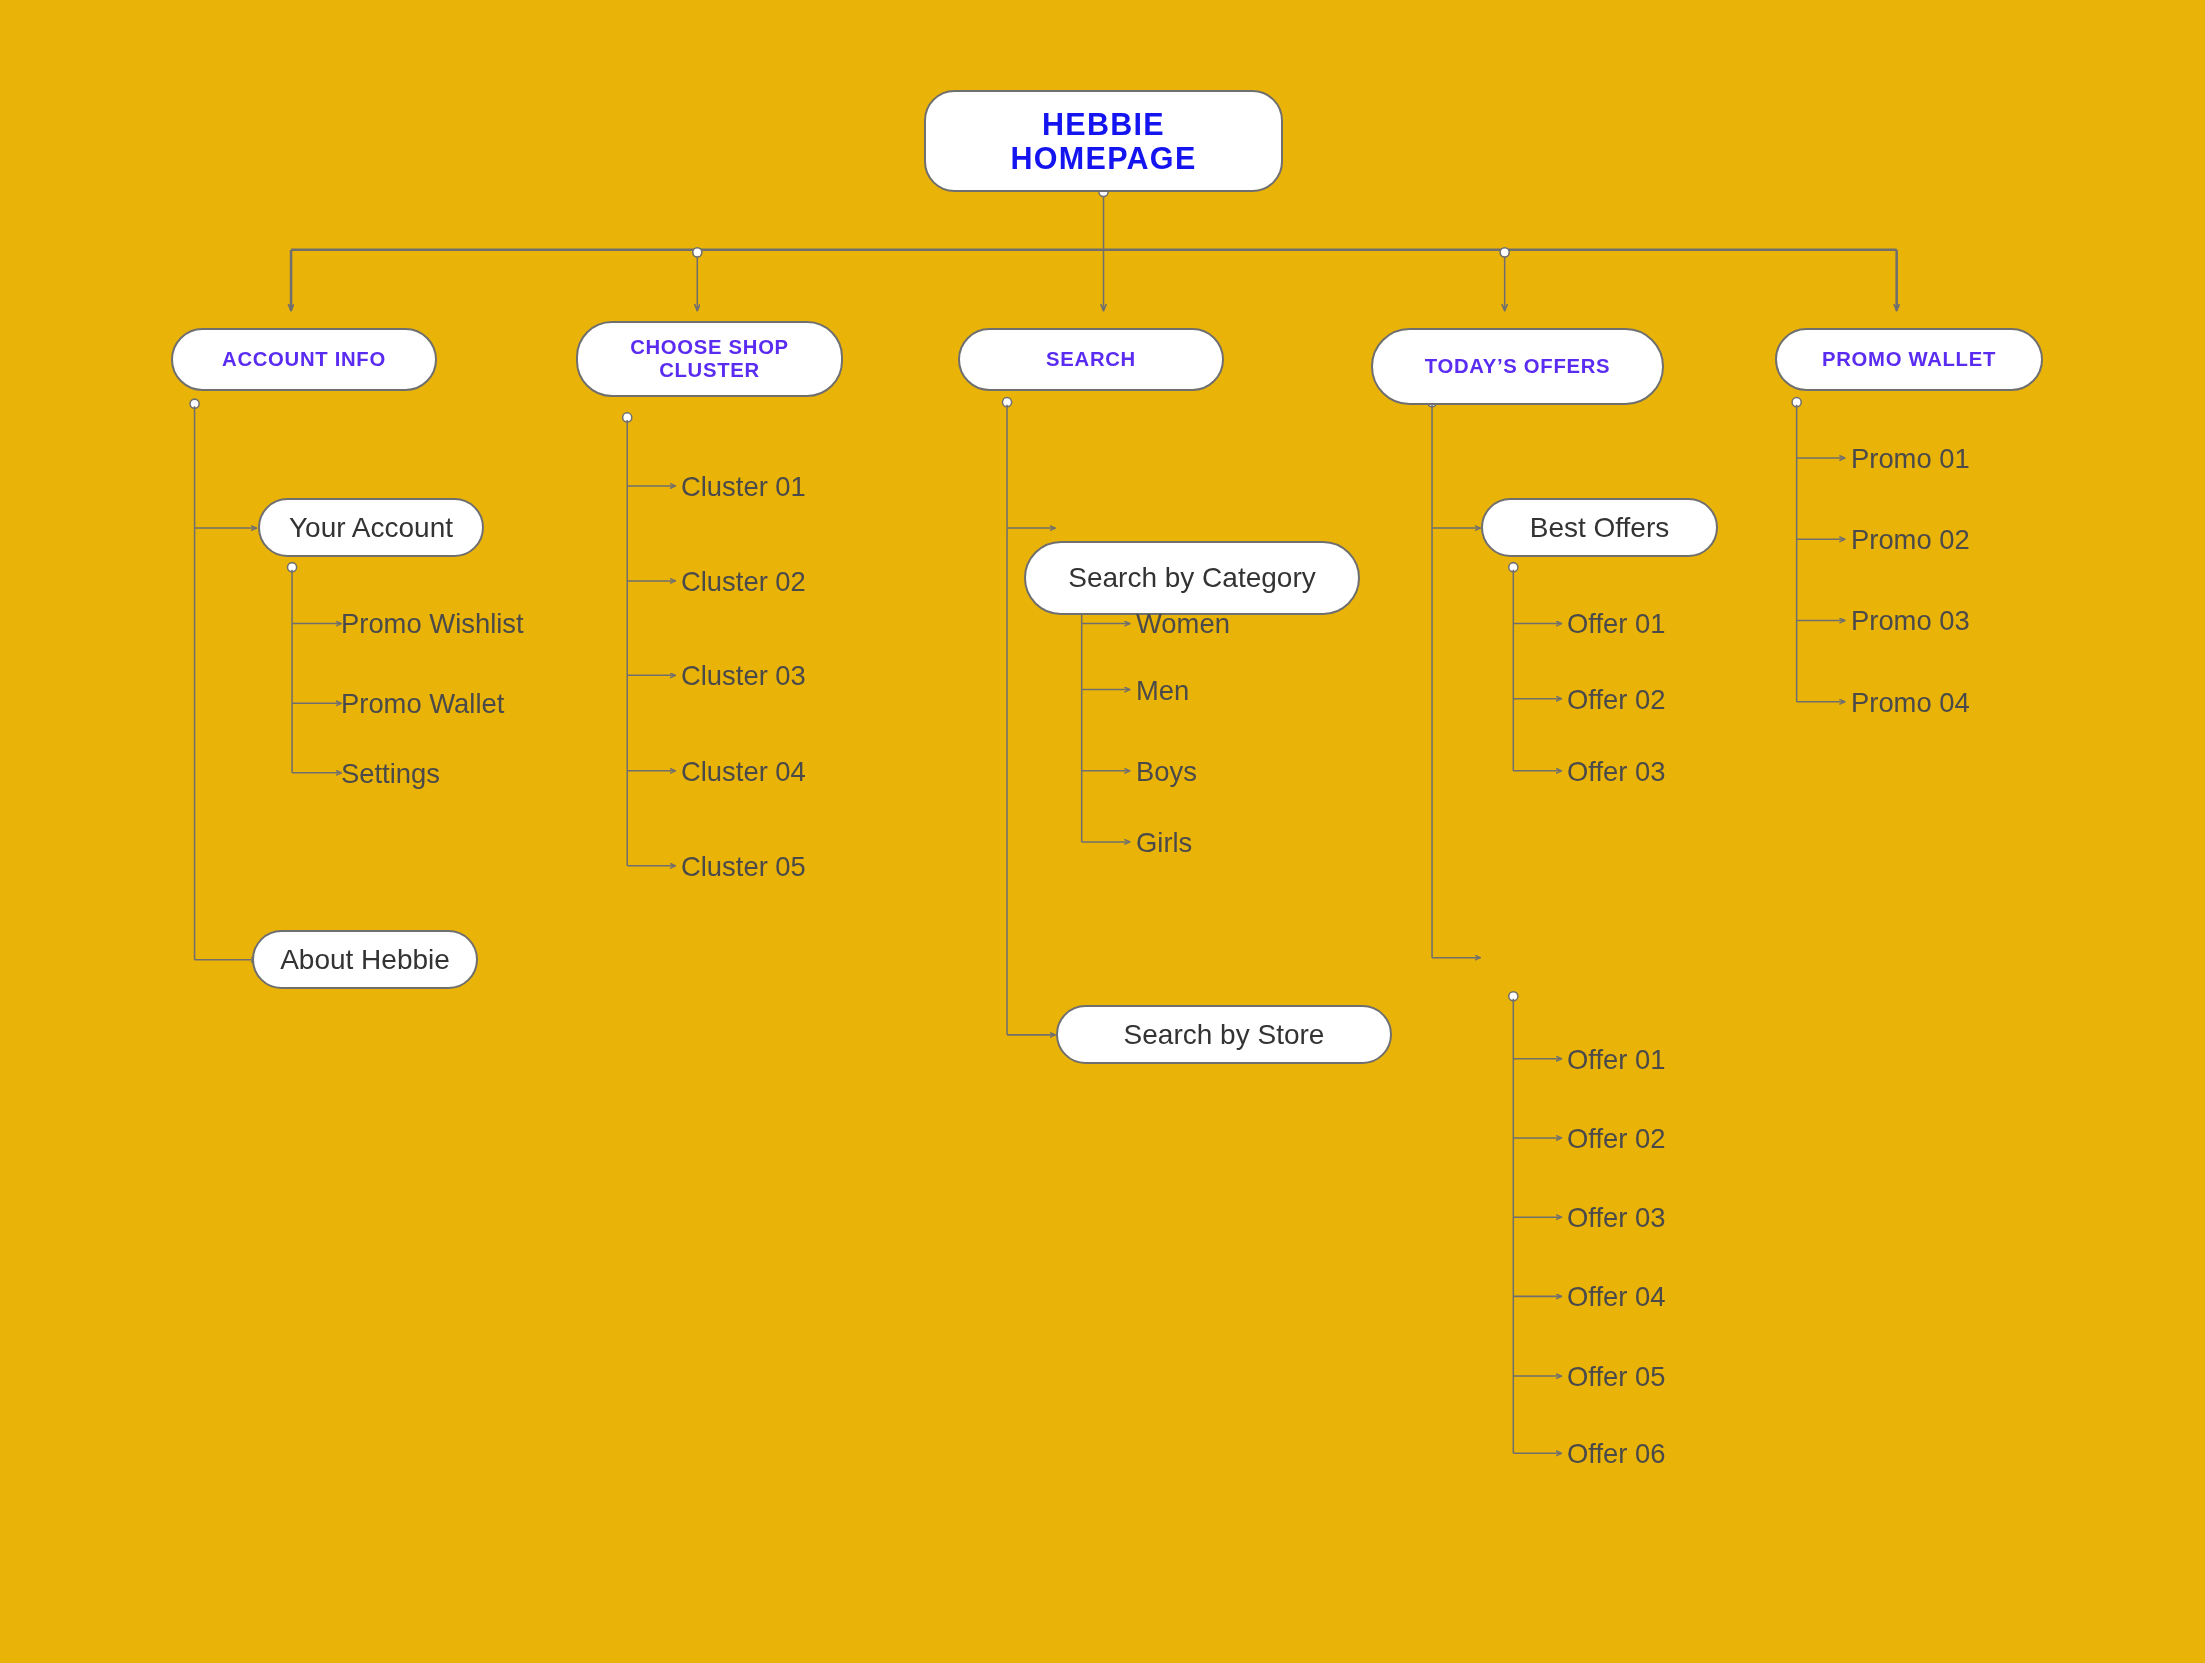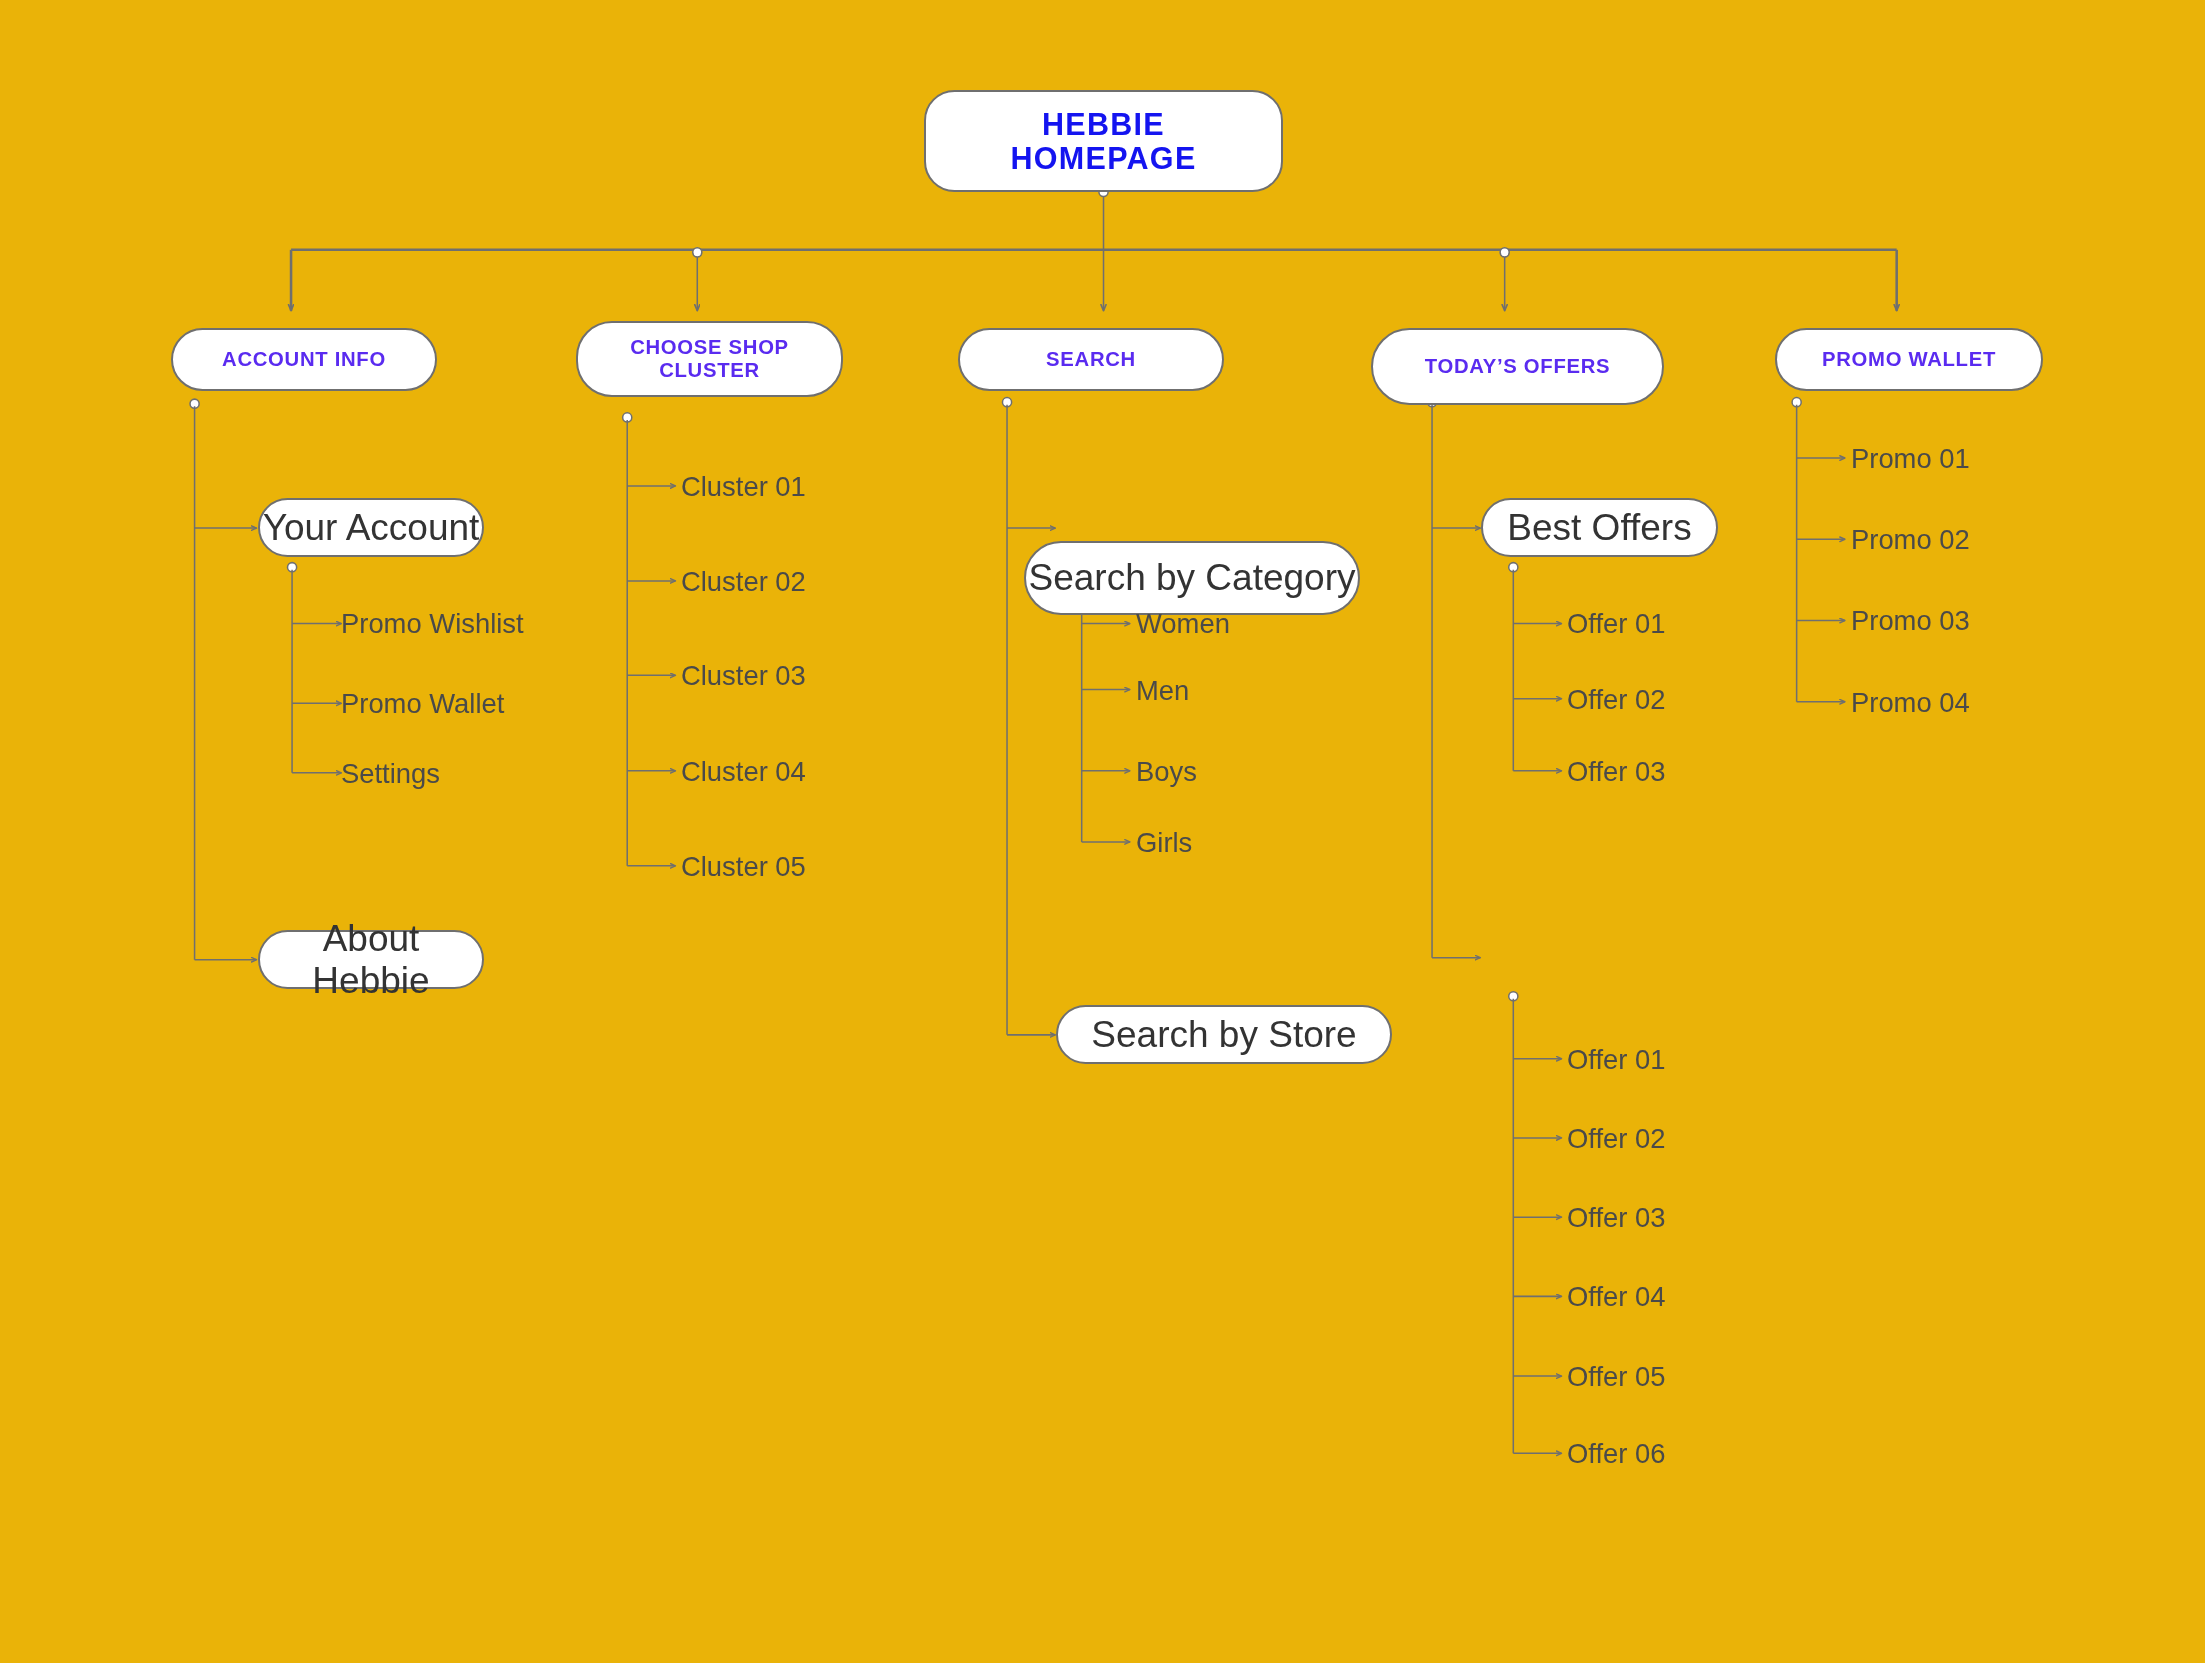--- a/index.html
+++ b/index.html
@@ -37,21 +37,21 @@
     border-radius:507px;
     color:#5a2bf0;
     font-weight:bold;
     font-size:20.3px;
     letter-spacing:0.7px;
   }
   .node.lvl2.two-line{border-radius:36px;}
   .node.lvl3{
     color:#333333;
     font-weight:400;
-    font-size:37px;
+    font-size:28px;
     letter-spacing:0px;
   }
   .node .lbl{display:block;}
 
   
   .leaf{
     position:absolute;
     color:#4a4a4a;
     font-size:27.4px;
     font-weight:400;
@@ -176,21 +176,21 @@
   </div>
 
   <div class="node lvl2" style="left:1775px;top:328px;width:268px;height:63px;">
     <span>PROMO WALLET</span>
   </div>
 
   <div class="node lvl3" style="left:258px;top:498px;width:226px;height:59px;">
     <span>Your Account</span>
   </div>
 
-  <div class="node lvl3" style="left:258px;top:930px;width:226px;height:59px;">
+  <div class="node lvl3" style="left:252px;top:930px;width:226px;height:59px;">
     <span>About Hebbie</span>
   </div>
 
   <div class="node lvl3" style="left:1024px;top:498px;width:336px;height:74px;margin-top:43px;">
     <span>Search by Category</span>
   </div>
 
   <div class="node lvl3" style="left:1056px;top:1005px;width:336px;height:59px;">
     <span>Search by Store</span>
   </div>

